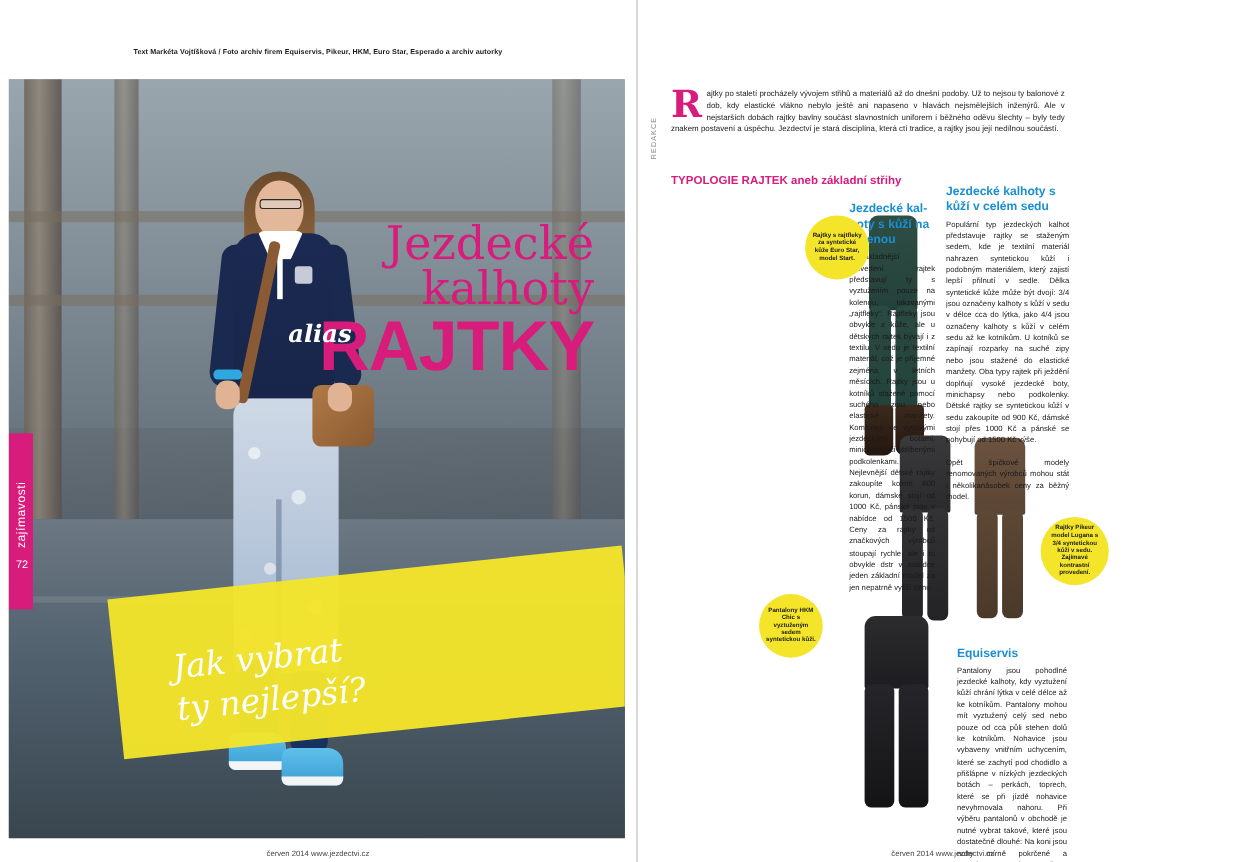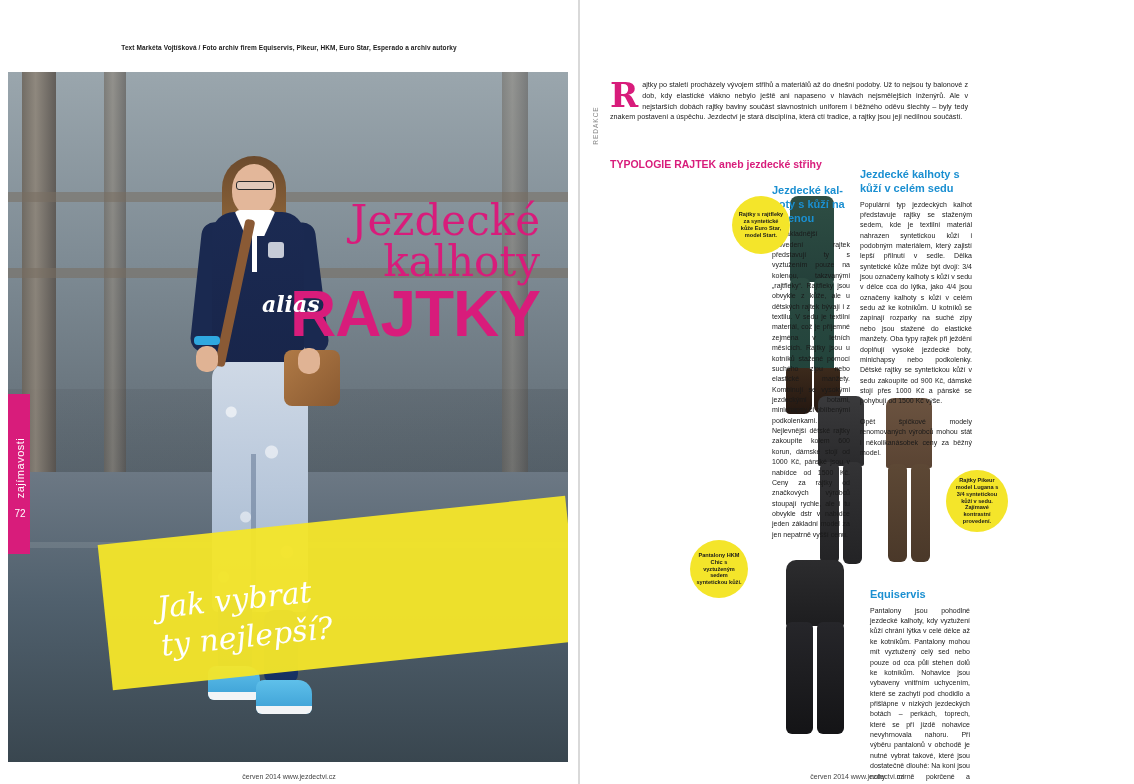--- a/index.html
+++ b/index.html
@@ -358,21 +358,21 @@
   <div class="right-page">
     <div class="redakce">
       <span>REDAKCE</span>
     </div>
 
     <div class="intro">
       <span class="dropcap">R</span>
       <span>ajtky po staletí procházely vývojem střihů a materiálů až do dnešní podoby. Už to nejsou ty balonové z dob, kdy elastické vlákno nebylo ještě ani napaseno v hlavách nejsmělejších inženýrů. Ale v nejstarších dobách rajtky bavlny součást slavnostních uniforem i běžného oděvu šlechty – byly tedy znakem postavení a úspěchu. Jezdectví je stará disciplína, která ctí tradice, a rajtky jsou její nedílnou součástí.</span>
     </div>
 
-    <div class="sec-title">TYPOLOGIE RAJTEK aneb jezdecké střihy</div>
+    <div class="sec-title">TYPOLOGIE RAJTEK aneb základní střihy</div>
 
     <div class="prod p-green">
       <div class="top"></div>
       <div class="leg l1"></div>
       <div class="leg l2"></div>
       <div class="leg b1"></div>
       <div class="leg b2"></div>
     </div>
     <div class="prod p-dark">
       <div class="top"></div>

